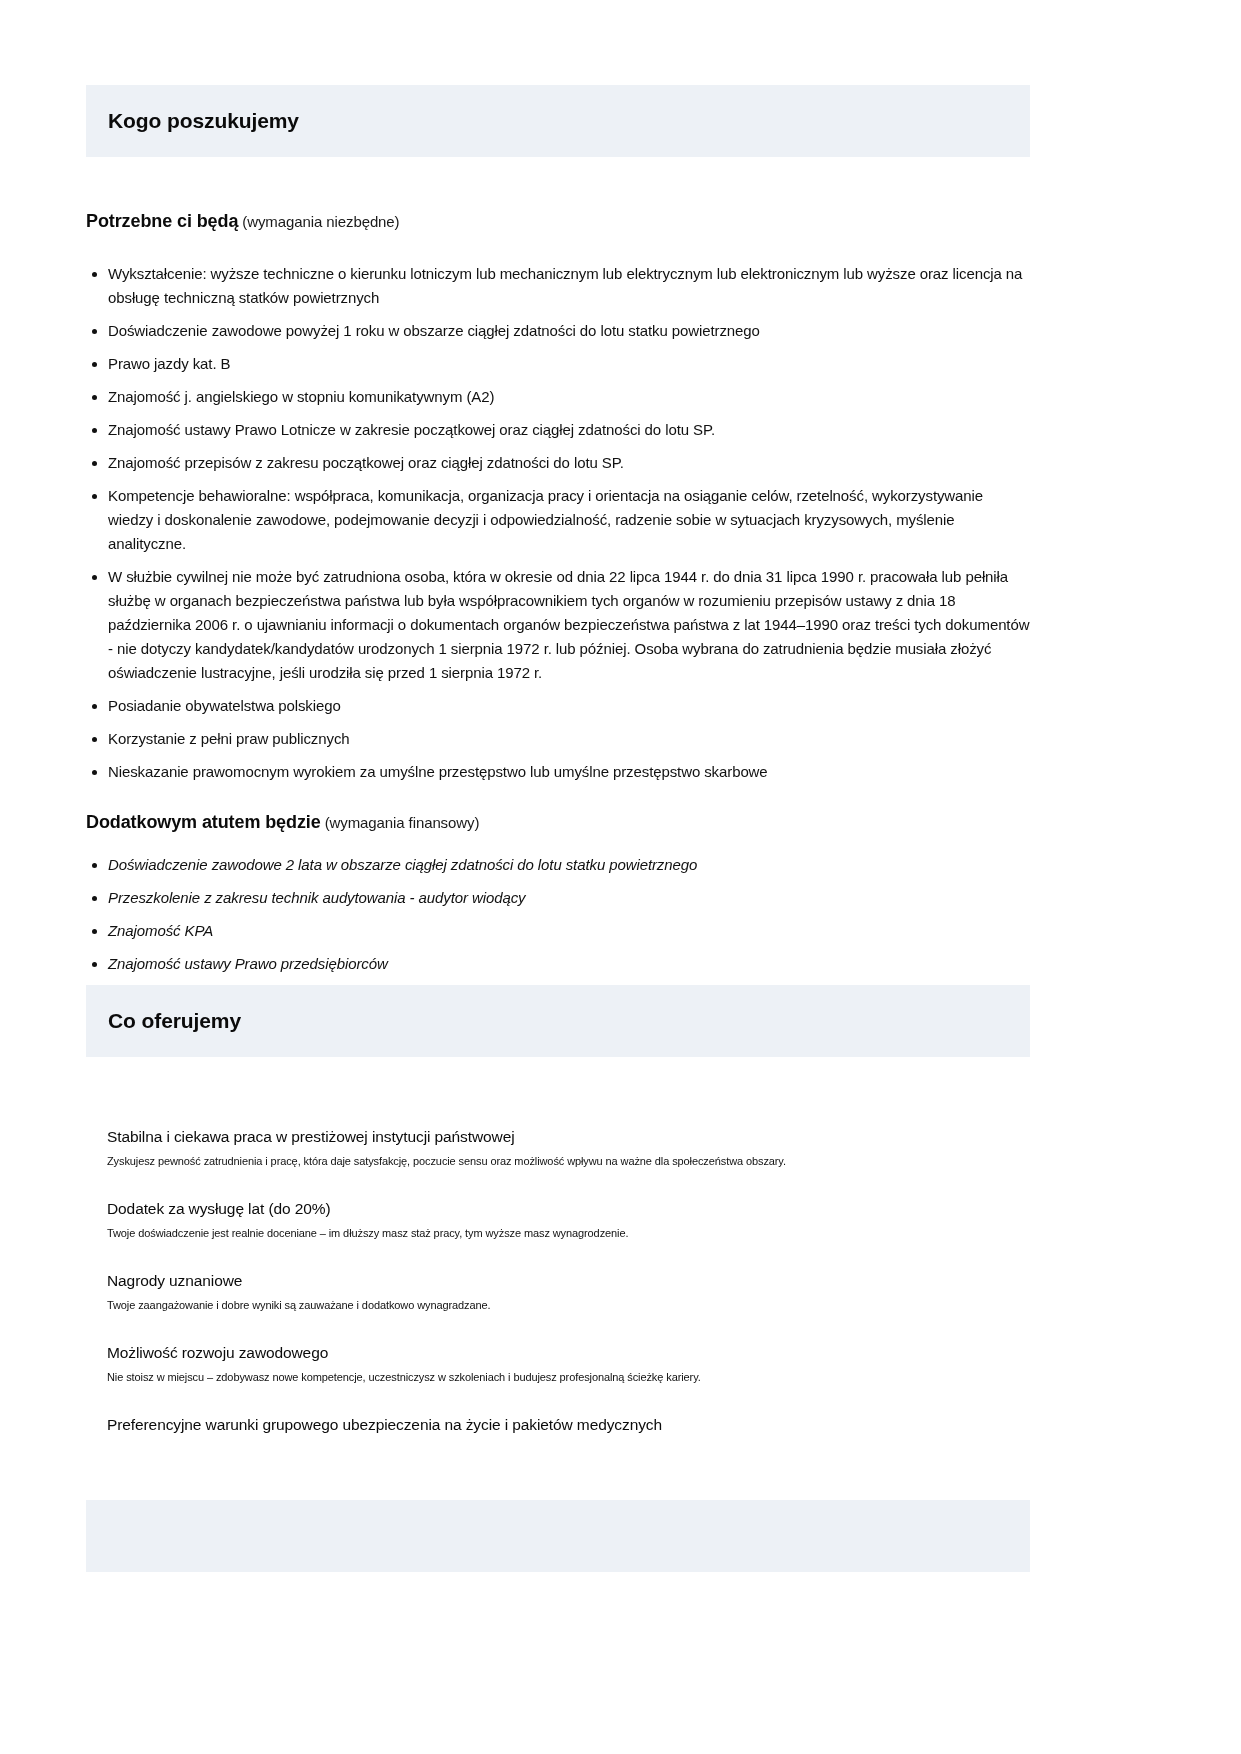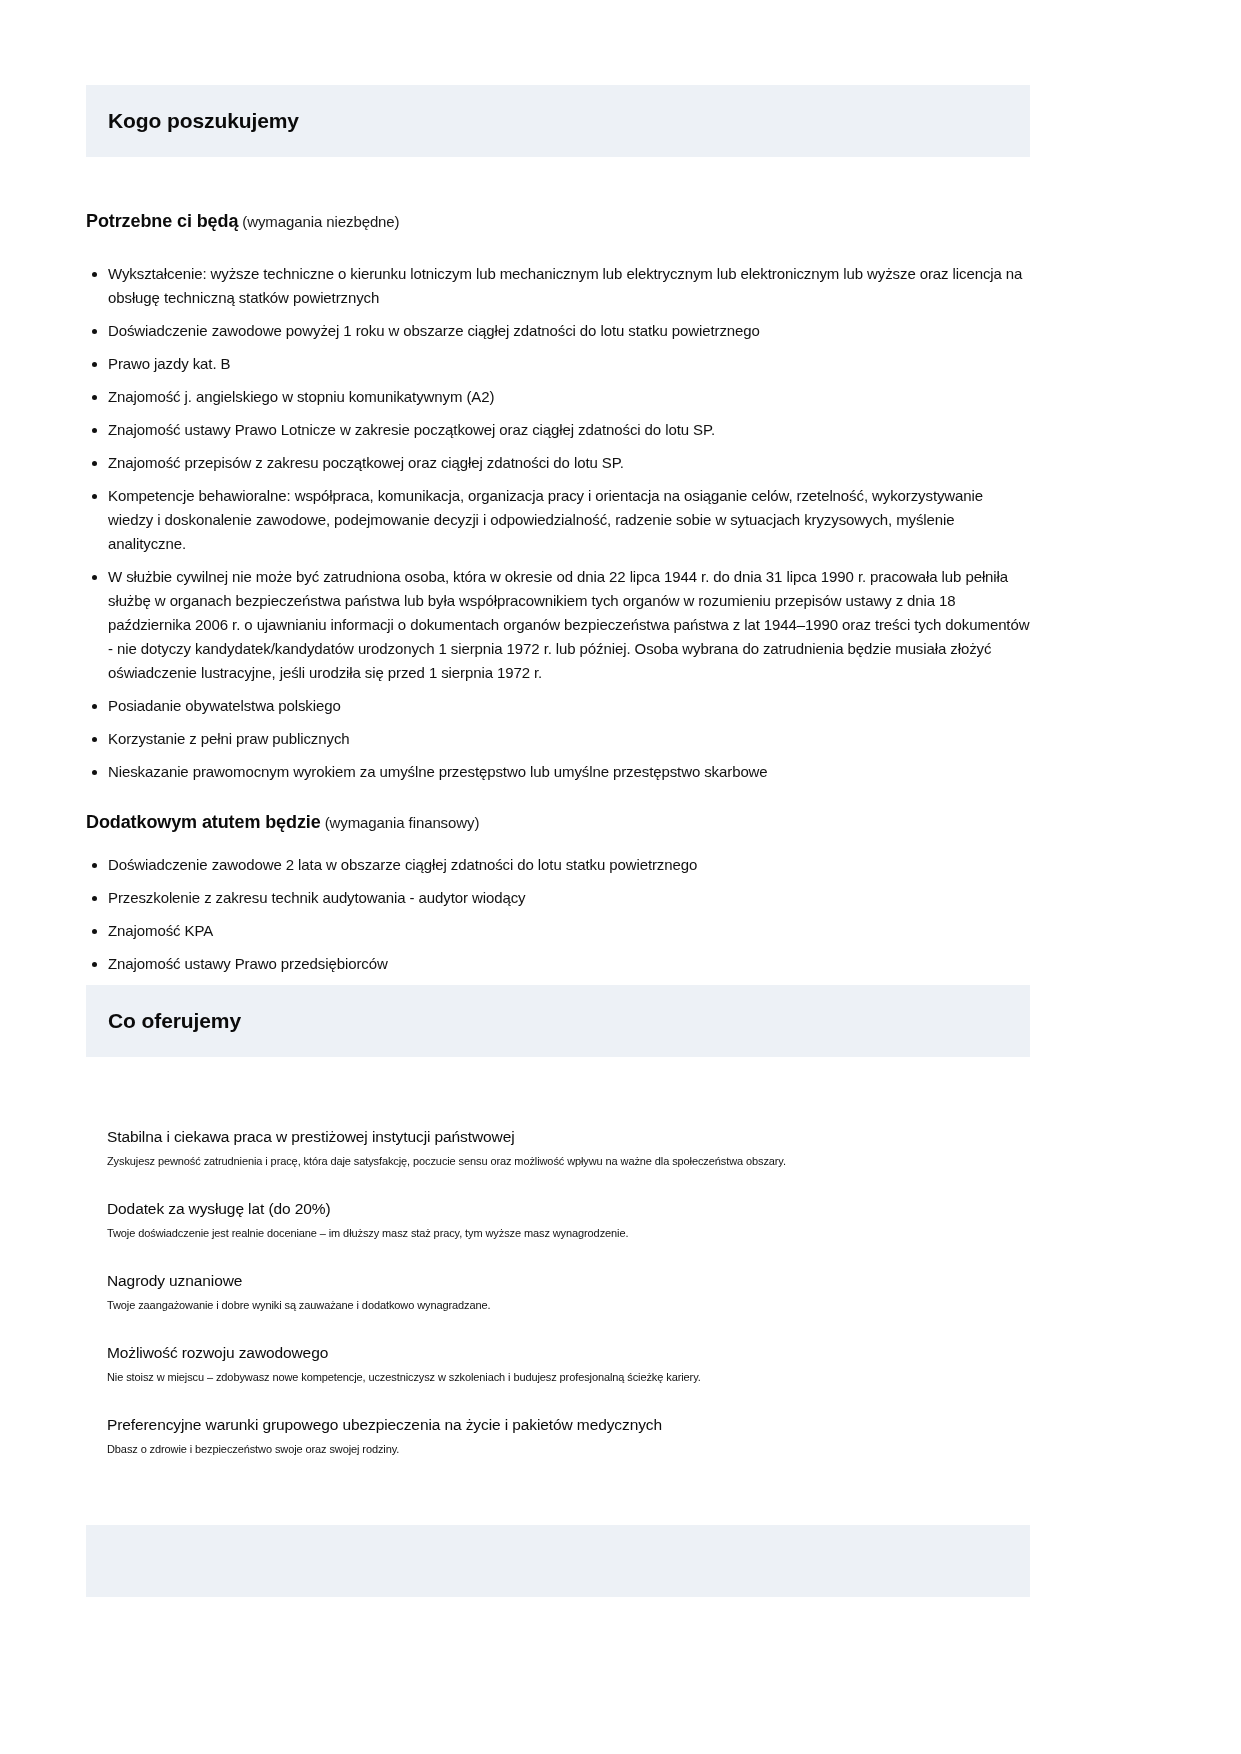--- a/index.html
+++ b/index.html
@@ -44,21 +44,21 @@
     color:#1a1a1a;
     margin-left:4px;
     margin-top:24px;
   }
   .subhead-additional{margin-top:26px;}
   ul.bullets{
     margin:28px 0 0 0;
     padding:0 0 0 22px;
     list-style:disc;
   }
-  ul.bullets-additional{margin-top:18px;}
+  ul.bullets-additional{margin-top:18px;font-style:italic;}
   ul.bullets li{
     line-height:24px;
     margin-bottom:9px;
     padding-left:0;
   }
   .offers{
     margin-top:67px;
     padding-left:21px;
   }
   .offer{margin-bottom:22px;}
@@ -125,20 +125,19 @@
         <div class="offer">
           <div class="offer-title">Nagrody uznaniowe</div>
           <div class="offer-desc">Twoje zaangażowanie i dobre wyniki są zauważane i dodatkowo wynagradzane.</div>
         </div>
         <div class="offer">
           <div class="offer-title">Możliwość rozwoju zawodowego</div>
           <div class="offer-desc">Nie stoisz w miejscu – zdobywasz nowe kompetencje, uczestniczysz w szkoleniach i budujesz profesjonalną ścieżkę kariery.</div>
         </div>
         <div class="offer">
           <div class="offer-title">Preferencyjne warunki grupowego ubezpieczenia na życie i pakietów medycznych</div>
-          <div class="offer-desc">Dbasz o zdrowie i bezpieczeństwo swoje oraz swojej rodziny.</div>
         </div>
       </div>
 
     <section class="band band-bottom"></section>
 
   </div>
 </div>
 
 </body></html>

